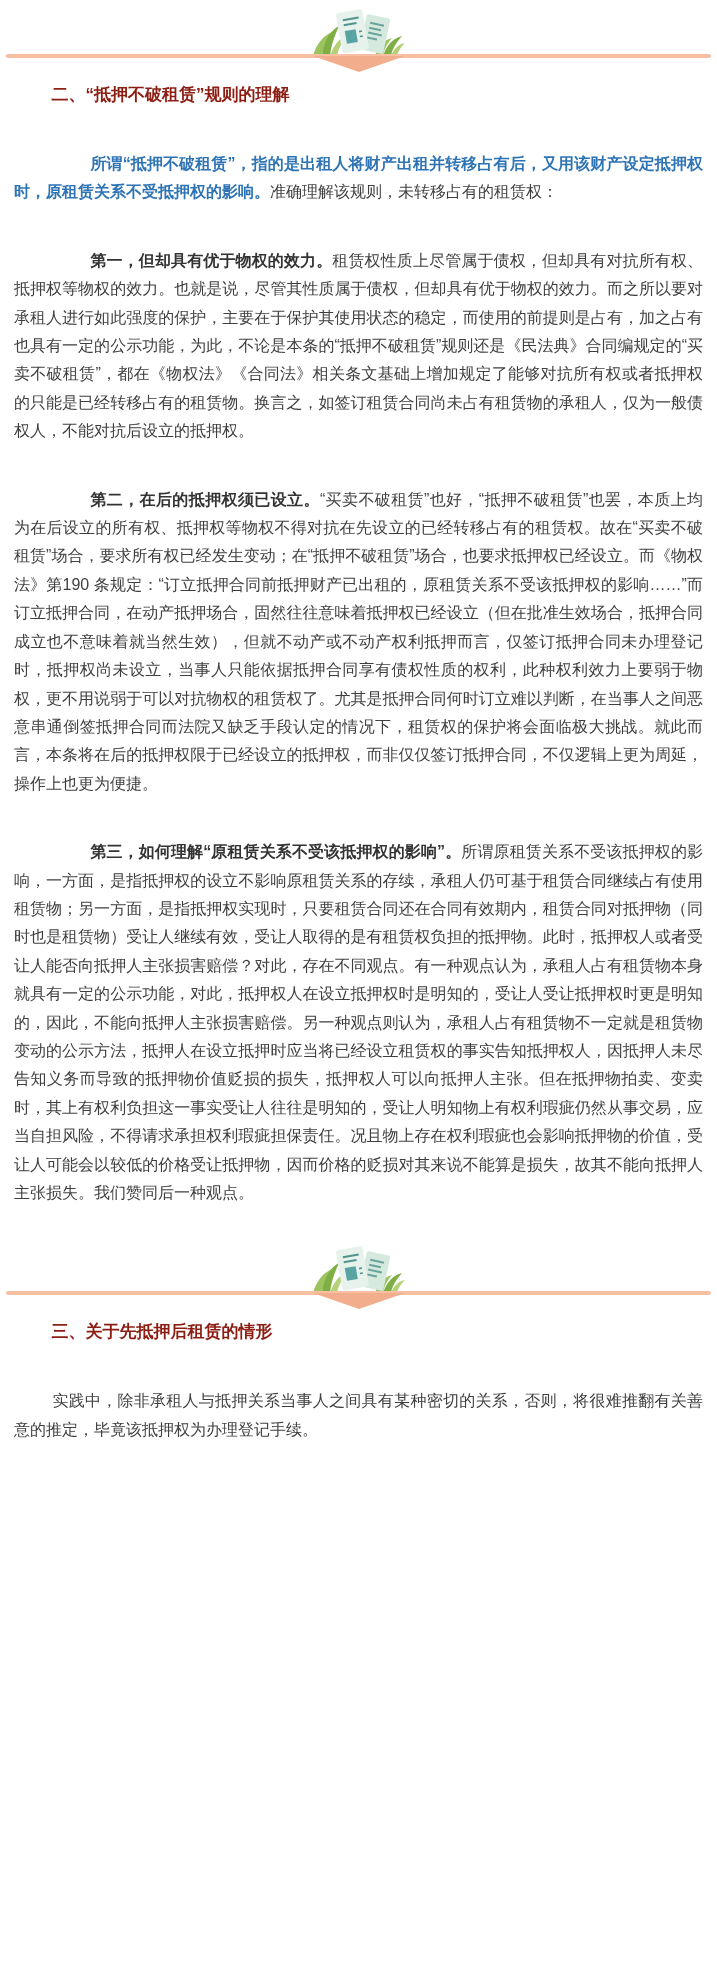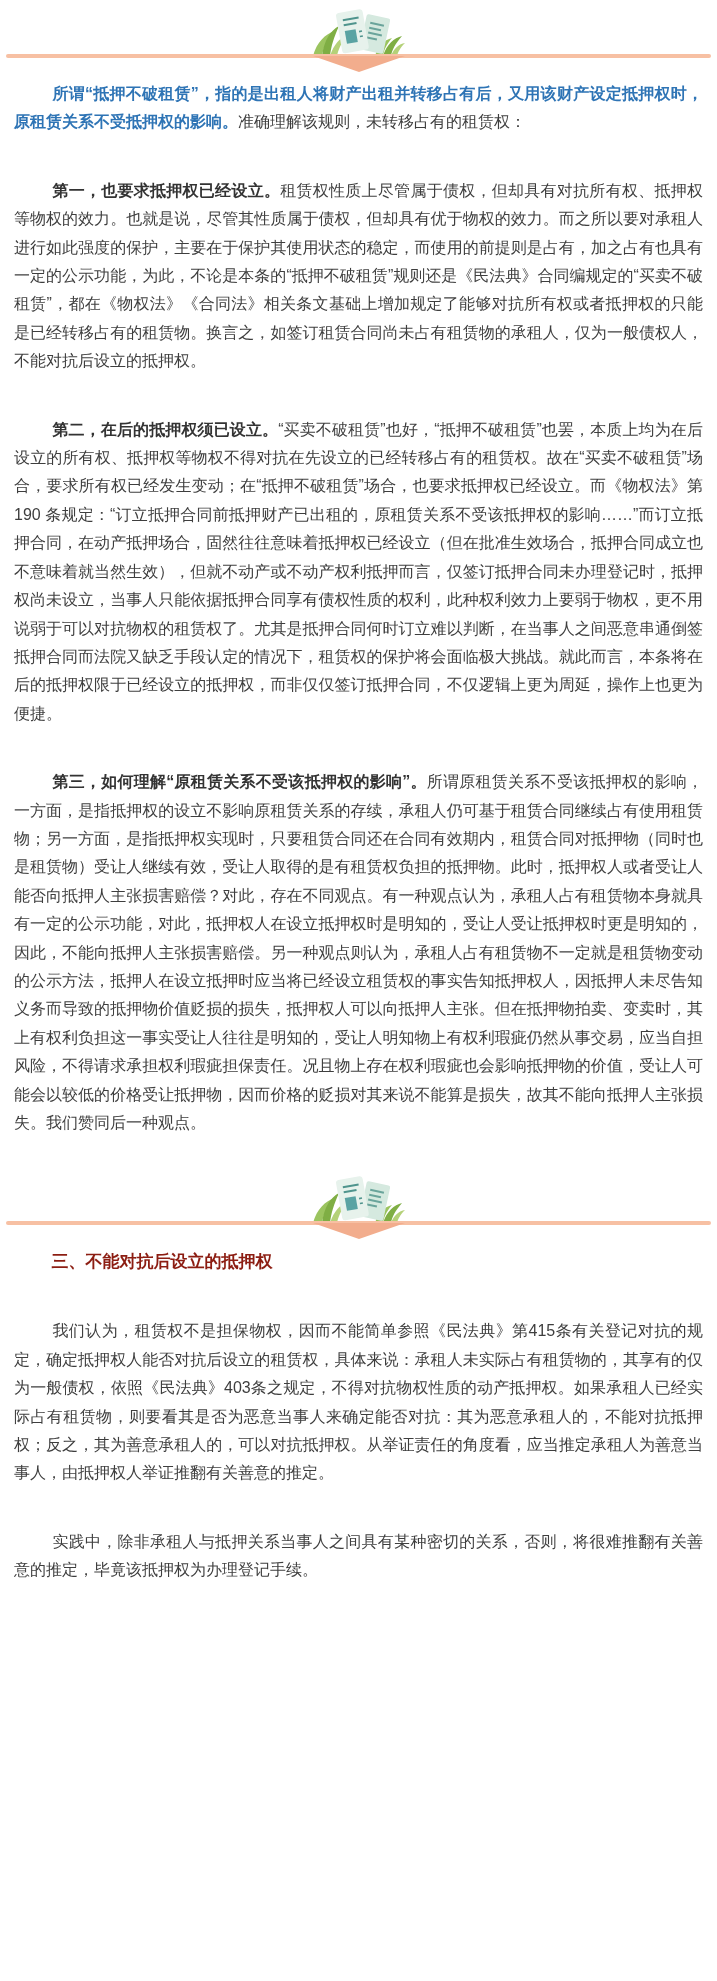--- a/index.html
+++ b/index.html
@@ -22,20 +22,21 @@
   }
   p.para {
     margin: 0 0 40px 0;
     text-indent: 2.4em;
   }
   p.para.before-divider { margin-bottom: 0; }
   p.para.last { margin-bottom: 6px; }
   strong.lead {
     font-weight: bold;
     color: #333333;
+    margin-left: 38px;
   }
   strong.lead.blue {
     color: #2e74b5;
   }
   h2.heading {
     font-size: 17px;
     line-height: 30px;
     font-weight: bold;
     color: #8c1d12;
     margin: 4px 0 40px 0;
@@ -100,24 +101,25 @@
         <line x1="40" y1="18" x2="53" y2="18" stroke="#4f948d" stroke-width="2"></line>
         <rect x="40" y="24" width="11" height="13" fill="#5aa3a3"></rect>
         <line x1="54" y1="27" x2="57" y2="27" stroke="#4f948d" stroke-width="1.6"></line>
         <line x1="54" y1="32" x2="57" y2="32" stroke="#4f948d" stroke-width="1.6"></line>
       </g>
     </svg>
     <div class="line"></div>
     <div class="tri"></div>
   </div>
 
+  <h2 class="heading">二、“抵押不破租赁”规则的理解</h2>
 
   <p class="para"><strong class="lead blue">所谓“抵押不破租赁”，指的是出租人将财产出租并转移占有后，又用该财产设定抵押权时，原租赁关系不受抵押权的影响。</strong><span>准确理解该规则，未转移占有的租赁权：</span></p>
 
-  <p class="para"><strong class="lead">第一，也要求抵押权已经设立。</strong><span>租赁权性质上尽管属于债权，但却具有对抗所有权、抵押权等物权的效力。也就是说，尽管其性质属于债权，但却具有优于物权的效力。而之所以要对承租人进行如此强度的保护，主要在于保护其使用状态的稳定，而使用的前提则是占有，加之占有也具有一定的公示功能，为此，不论是本条的“抵押不破租赁”规则还是《民法典》合同编规定的“买卖不破租赁”，都在《物权法》《合同法》相关条文基础上增加规定了能够对抗所有权或者抵押权的只能是已经转移占有的租赁物。换言之，如签订租赁合同尚未占有租赁物的承租人，仅为一般债权人，不能对抗后设立的抵押权。</span></p>
+  <p class="para"><strong class="lead">第一，但却具有优于物权的效力。</strong><span>租赁权性质上尽管属于债权，但却具有对抗所有权、抵押权等物权的效力。也就是说，尽管其性质属于债权，但却具有优于物权的效力。而之所以要对承租人进行如此强度的保护，主要在于保护其使用状态的稳定，而使用的前提则是占有，加之占有也具有一定的公示功能，为此，不论是本条的“抵押不破租赁”规则还是《民法典》合同编规定的“买卖不破租赁”，都在《物权法》《合同法》相关条文基础上增加规定了能够对抗所有权或者抵押权的只能是已经转移占有的租赁物。换言之，如签订租赁合同尚未占有租赁物的承租人，仅为一般债权人，不能对抗后设立的抵押权。</span></p>
 
   <p class="para"><strong class="lead">第二，在后的抵押权须已设立。</strong><span>“买卖不破租赁”也好，“抵押不破租赁”也罢，本质上均为在后设立的所有权、抵押权等物权不得对抗在先设立的已经转移占有的租赁权。故在“买卖不破租赁”场合，要求所有权已经发生变动；在“抵押不破租赁”场合，也要求抵押权已经设立。而《物权法》第190 条规定：“订立抵押合同前抵押财产已出租的，原租赁关系不受该抵押权的影响……”而订立抵押合同，在动产抵押场合，固然往往意味着抵押权已经设立（但在批准生效场合，抵押合同成立也不意味着就当然生效），但就不动产或不动产权利抵押而言，仅签订抵押合同未办理登记时，抵押权尚未设立，当事人只能依据抵押合同享有债权性质的权利，此种权利效力上要弱于物权，更不用说弱于可以对抗物权的租赁权了。尤其是抵押合同何时订立难以判断，在当事人之间恶意串通倒签抵押合同而法院又缺乏手段认定的情况下，租赁权的保护将会面临极大挑战。就此而言，本条将在后的抵押权限于已经设立的抵押权，而非仅仅签订抵押合同，不仅逻辑上更为周延，操作上也更为便捷。</span></p>
 
   <p class="para"><strong class="lead">第三，如何理解“原租赁关系不受该抵押权的影响”。</strong><span>所谓原租赁关系不受该抵押权的影响，一方面，是指抵押权的设立不影响原租赁关系的存续，承租人仍可基于租赁合同继续占有使用租赁物；另一方面，是指抵押权实现时，只要租赁合同还在合同有效期内，租赁合同对抵押物（同时也是租赁物）受让人继续有效，受让人取得的是有租赁权负担的抵押物。此时，抵押权人或者受让人能否向抵押人主张损害赔偿？对此，存在不同观点。有一种观点认为，承租人占有租赁物本身就具有一定的公示功能，对此，抵押权人在设立抵押权时是明知的，受让人受让抵押权时更是明知的，因此，不能向抵押人主张损害赔偿。另一种观点则认为，承租人占有租赁物不一定就是租赁物变动的公示方法，抵押人在设立抵押时应当将已经设立租赁权的事实告知抵押权人，因抵押人未尽告知义务而导致的抵押物价值贬损的损失，抵押权人可以向抵押人主张。但在抵押物拍卖、变卖时，其上有权利负担这一事实受让人往往是明知的，受让人明知物上有权利瑕疵仍然从事交易，应当自担风险，不得请求承担权利瑕疵担保责任。况且物上存在权利瑕疵也会影响抵押物的价值，受让人可能会以较低的价格受让抵押物，因而价格的贬损对其来说不能算是损失，故其不能向抵押人主张损失。我们赞同后一种观点。</span></p>
 
 
   <div class="divider">
     <svg class="art" width="108" height="50" viewBox="0 0 108 50" aria-hidden="true">
       <path d="M8 50 C12 36 20 28 30 25 C22 34 18 42 17 50 Z" fill="#9bc45f"></path>
       <path d="M17 50 C19 34 26 24 34 20 C29 31 26 40 25 50 Z" fill="#7fae44"></path>
@@ -138,20 +140,19 @@
         <line x1="40" y1="18" x2="53" y2="18" stroke="#4f948d" stroke-width="2"></line>
         <rect x="40" y="24" width="11" height="13" fill="#5aa3a3"></rect>
         <line x1="54" y1="27" x2="57" y2="27" stroke="#4f948d" stroke-width="1.6"></line>
         <line x1="54" y1="32" x2="57" y2="32" stroke="#4f948d" stroke-width="1.6"></line>
       </g>
     </svg>
     <div class="line"></div>
     <div class="tri"></div>
   </div>
 
-  <h2 class="heading">三、不能对抗后设立的抵押权</h2>
+  <h2 class="heading">三、关于先抵押后租赁的情形</h2>
 
 
-  <p class="para">我们认为，租赁权不是担保物权，因而不能简单参照《民法典》第415条有关登记对抗的规定，确定抵押权人能否对抗后设立的租赁权，具体来说：承租人未实际占有租赁物的，其享有的仅为一般债权，依照《民法典》403条之规定，不得对抗物权性质的动产抵押权。如果承租人已经实际占有租赁物，则要看其是否为恶意当事人来确定能否对抗：其为恶意承租人的，不能对抗抵押权；反之，其为善意承租人的，可以对抗抵押权。从举证责任的角度看，应当推定承租人为善意当事人，由抵押权人举证推翻有关善意的推定。</p>
 
   <p class="para last">实践中，除非承租人与抵押关系当事人之间具有某种密切的关系，否则，将很难推翻有关善意的推定，毕竟该抵押权为办理登记手续。</p>
 
 </article>
 
 </body></html>

